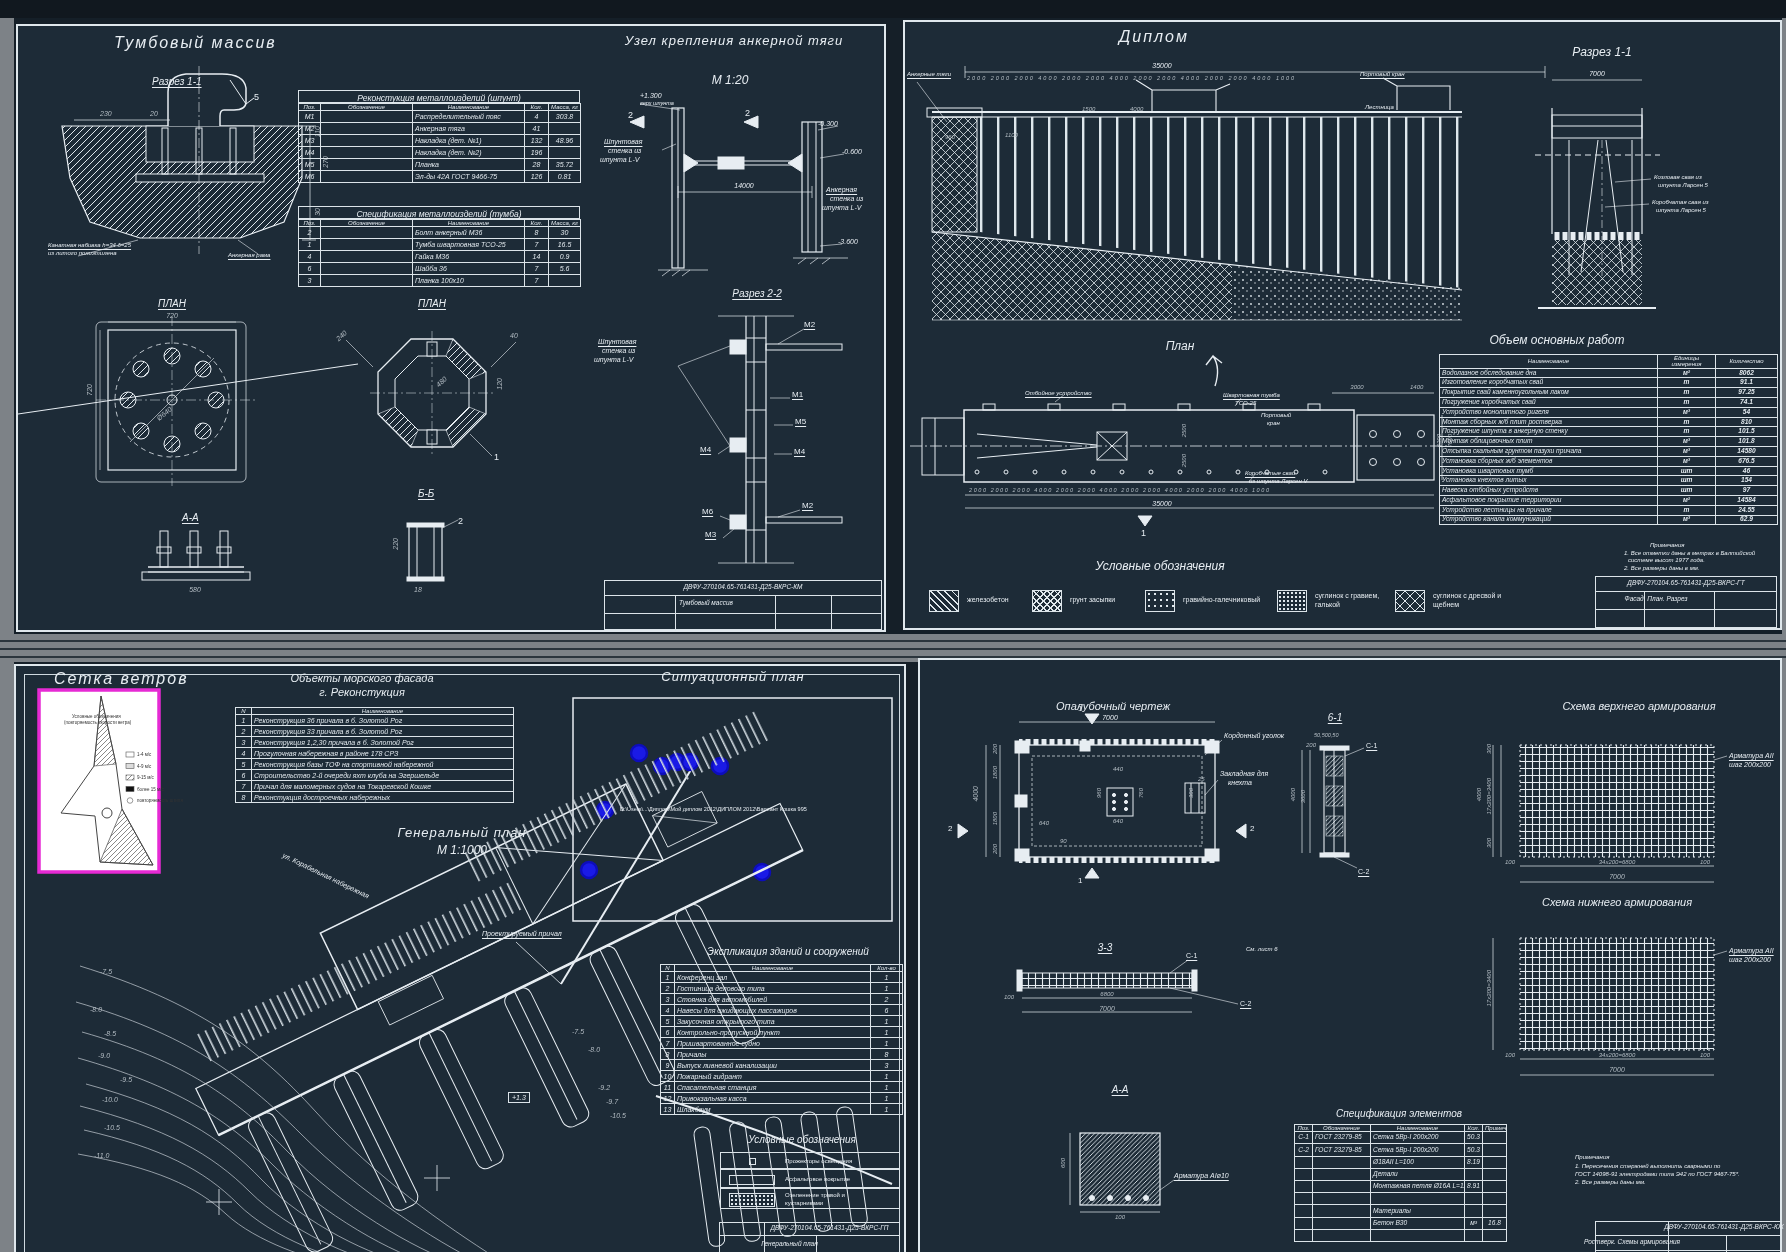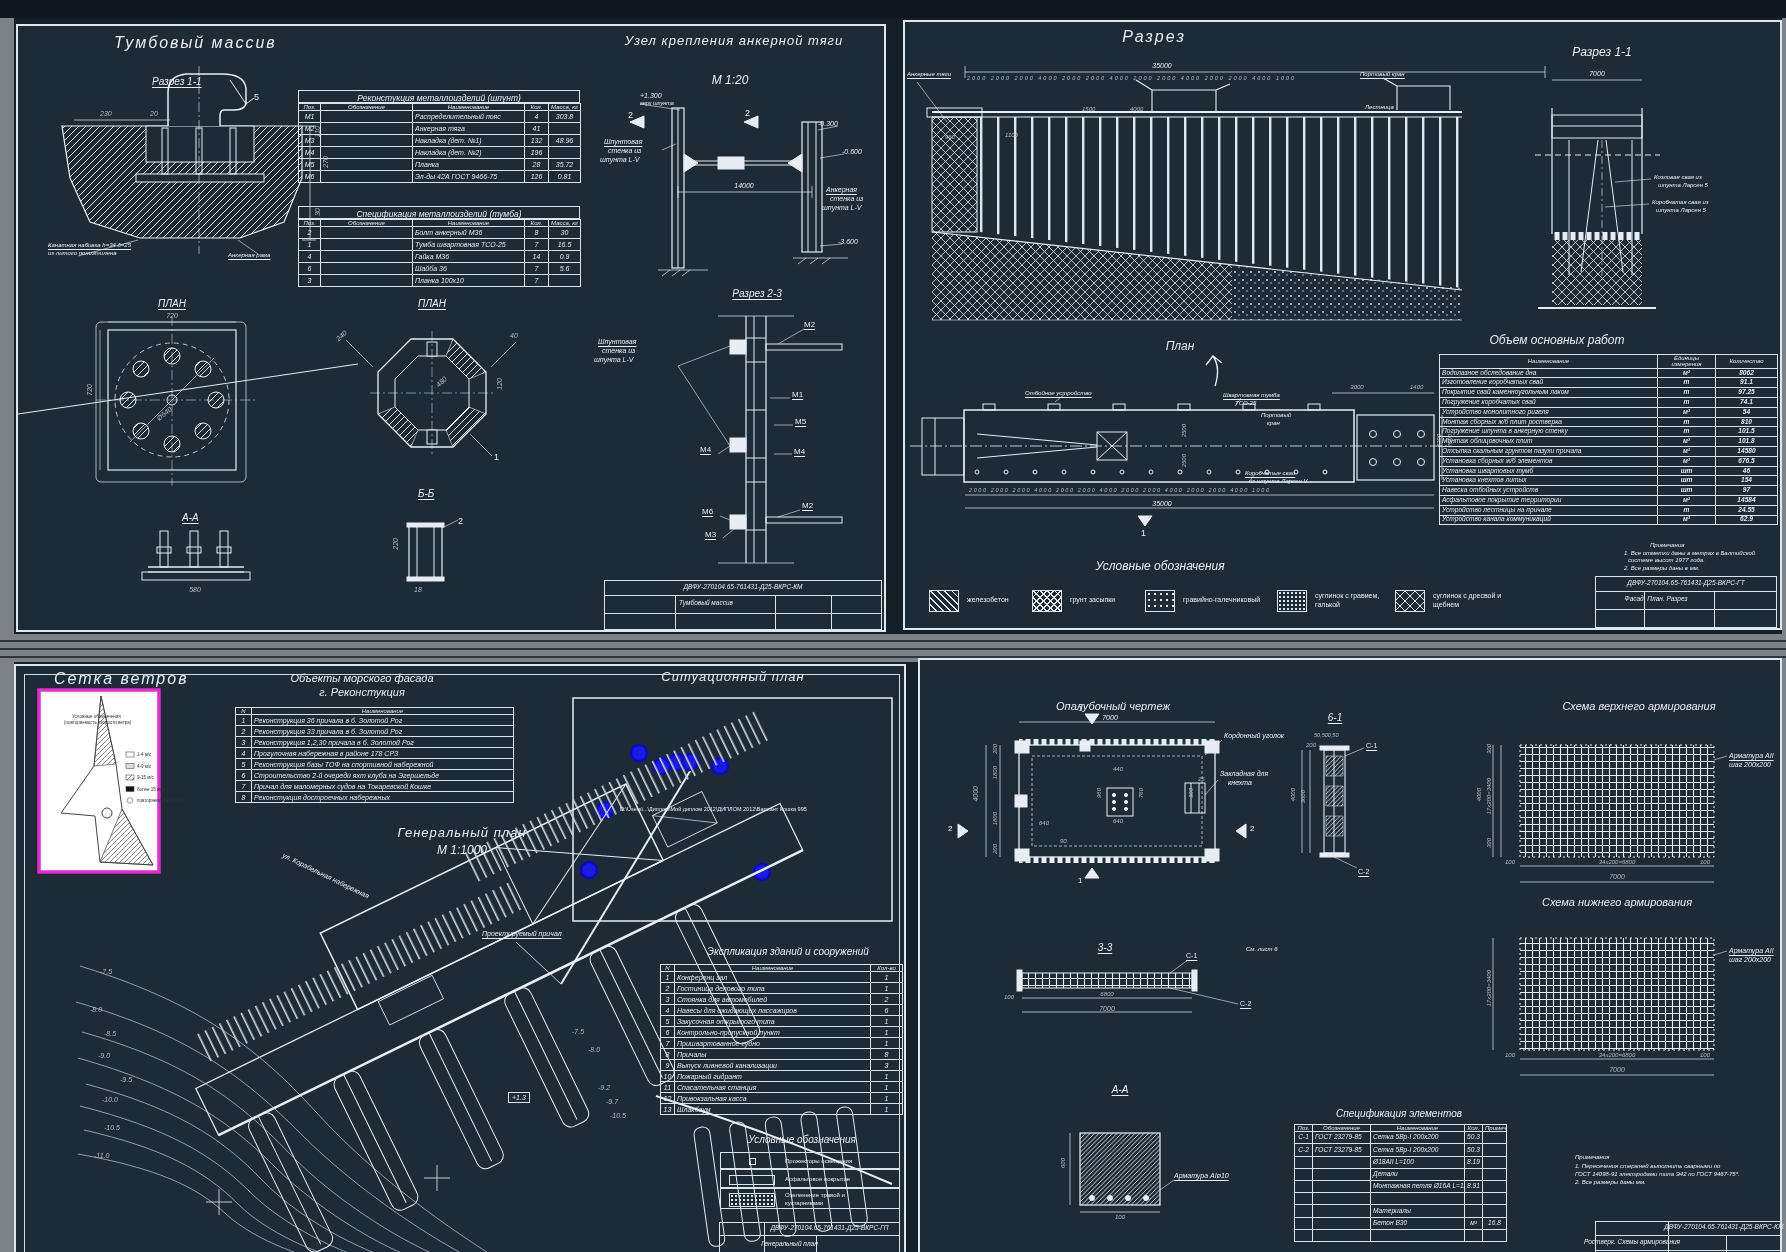--- a/index.html
+++ b/index.html
@@ -252,21 +252,21 @@
     <span class="lbl t7 u" style="left:586px;top:112px">Шпунтовая</span>
     <span class="lbl t7" style="left:590px;top:121px">стенка из</span>
     <span class="lbl t7" style="left:582px;top:130px">шпунта L-V</span>
     <span class="lbl t7 c" style="left:726px;top:156px">14000</span>
     <span class="lbl t7" style="left:800px;top:94px">-0.300</span>
     <span class="lbl t7" style="left:824px;top:122px">-0.600</span>
     <span class="lbl t7" style="left:820px;top:212px">-3.600</span>
     <span class="lbl t7 u" style="left:808px;top:160px">Анкерная</span>
     <span class="lbl t7" style="left:812px;top:169px">стенка из</span>
     <span class="lbl t7" style="left:804px;top:178px">шпунта L-V</span>
-    <span class="lbl t10 u c" style="left:739px;top:262px">Разрез 2-3</span>
+    <span class="lbl t10 u c" style="left:739px;top:262px">Разрез 2-2</span>
     <span class="lbl t8 n u" style="left:786px;top:294px">М2</span>
     <span class="lbl t8 n u" style="left:774px;top:364px">М1</span>
     <span class="lbl t8 n u" style="left:777px;top:391px">М5</span>
     <span class="lbl t8 n u" style="left:776px;top:421px">М4</span>
     <span class="lbl t8 n u" style="left:682px;top:419px">М4</span>
     <span class="lbl t8 n u" style="left:684px;top:481px">М6</span>
     <span class="lbl t8 n u" style="left:687px;top:504px">М3</span>
     <span class="lbl t8 n u" style="left:784px;top:475px">М2</span>
     <span class="lbl t7 u" style="left:580px;top:312px">Шпунтовая</span>
     <span class="lbl t7" style="left:584px;top:321px">стенка из</span>
@@ -478,21 +478,21 @@
         <line x1="60" y1="473" x2="529" y2="473" stroke-width=".7"></line>
           <line x1="60" y1="486" x2="529" y2="486" stroke-width=".7"></line>
         <line x1="537" y1="393" x2="537" y2="458" stroke-width=".7"></line>
         <path d="M310,364 q6,-18 -2,-30 l-7,9 m7,-9 l9,7" stroke-width="1.4"></path>
         <polygon points="233,494 247,494 240,504" fill="#e7edf2"></polygon>
         <line x1="150" y1="380" x2="160" y2="372" stroke-width=".6"></line>
           <line x1="330" y1="384" x2="336" y2="376" stroke-width=".6"></line>
         <line x1="350" y1="452" x2="344" y2="460" stroke-width=".6"></line>
       </g>
     </svg>
-    <span class="lbl t16 c" style="left:249px;top:6px">Разрез</span>
+    <span class="lbl t16 c" style="left:249px;top:6px">Диплом</span>
     <span class="lbl t7 c" style="left:257px;top:40px">35000</span>
     <span class="lbl t5 g" style="left:62px;top:53px;letter-spacing:2px">2000 2000 2000   4000   2000 2000   4000   2000 2000   4000   2000 2000   4000   1000</span>
     <span class="lbl t6 u" style="left:2px;top:49px">Анкерные тяги</span>
     <span class="lbl t6 g" style="left:40px;top:112px">960</span>
     <span class="lbl t6 g" style="left:100px;top:110px">1100</span>
     <span class="lbl t6 g" style="left:177px;top:84px">1500</span>
     <span class="lbl t6 g" style="left:225px;top:84px">4000</span>
     <span class="lbl t6 u" style="left:455px;top:49px">Портовый кран</span>
     <span class="lbl t6 u" style="left:460px;top:82px">Лестница</span>
     <span class="lbl t12 c" style="left:697px;top:24px">Разрез 1-1</span>

